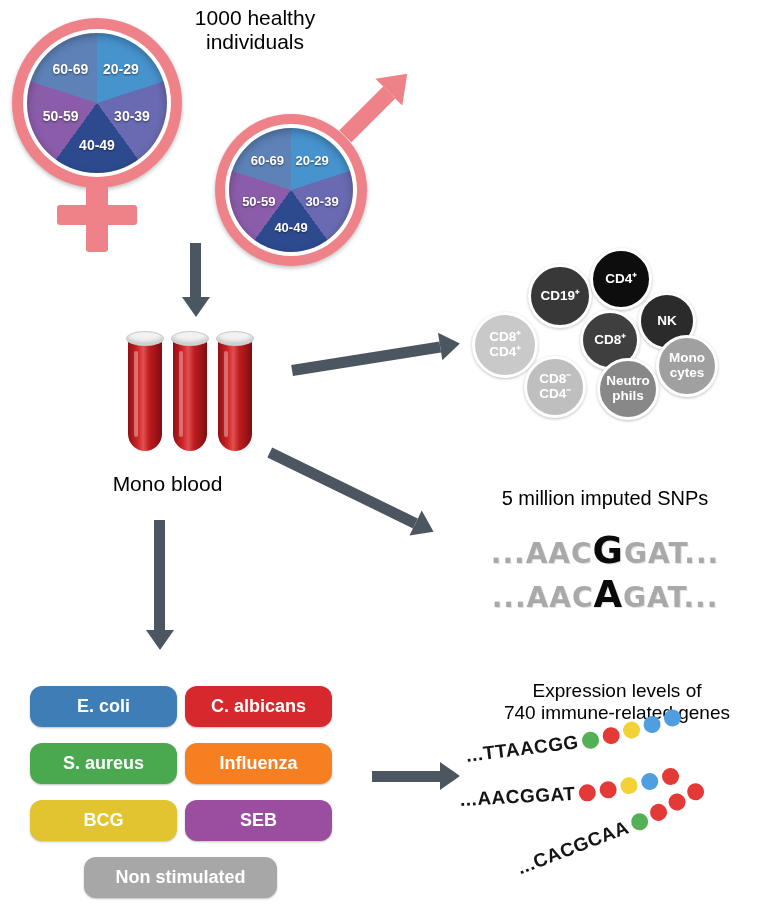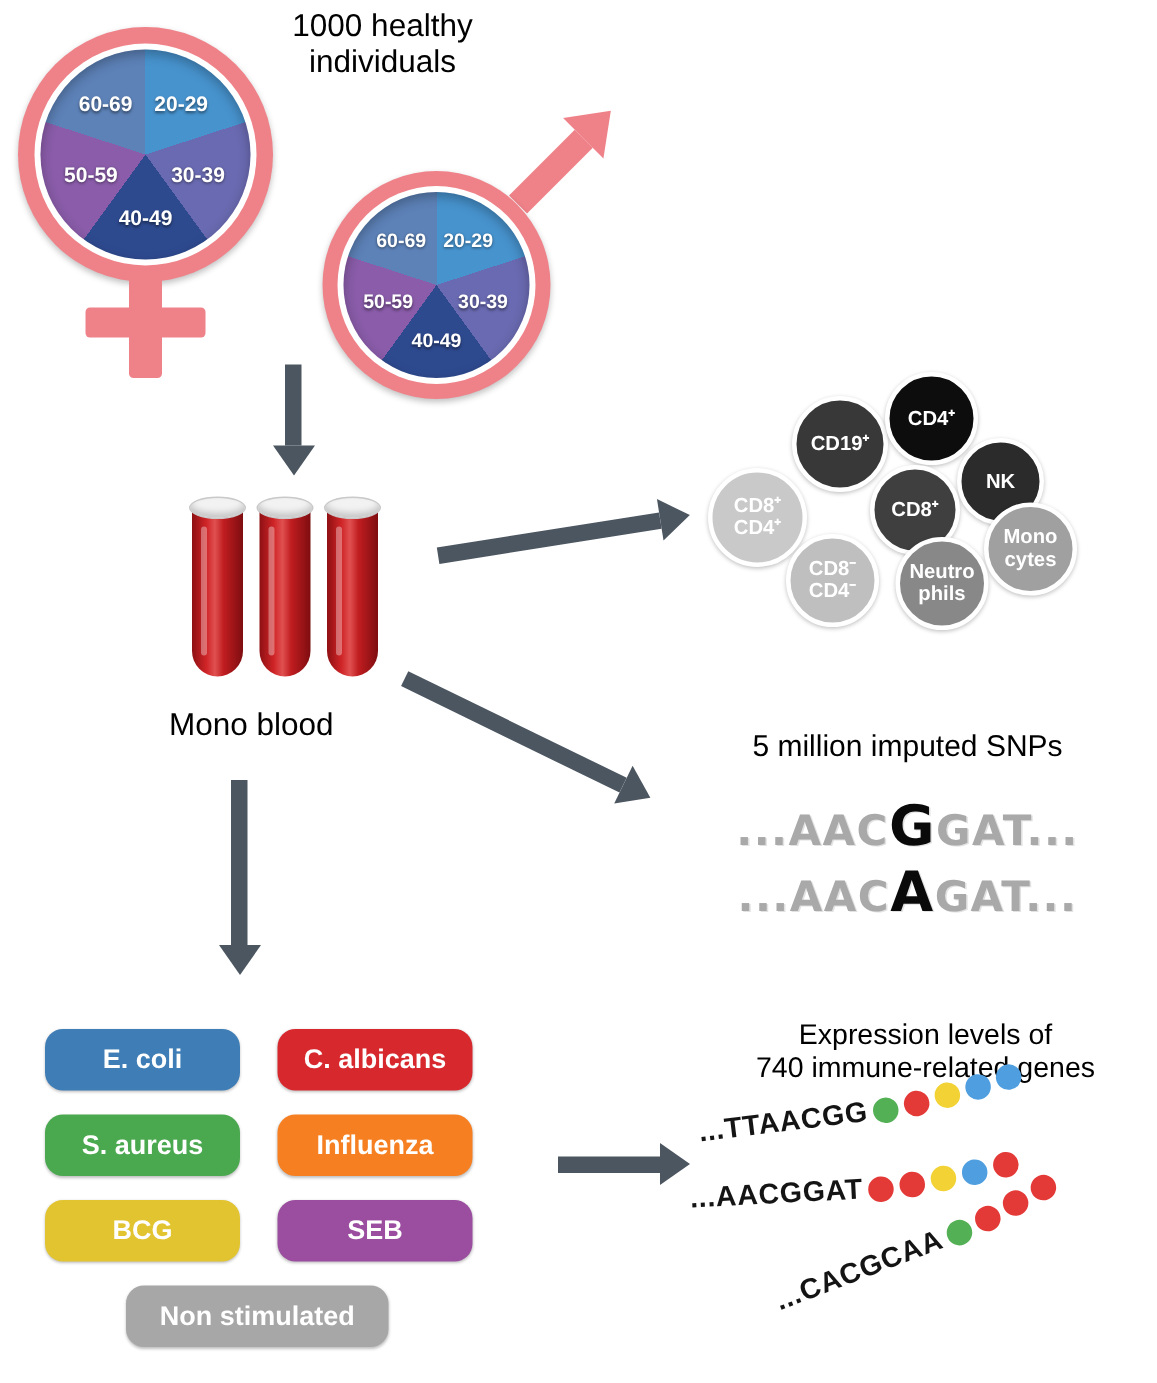--- a/index.html
+++ b/index.html
@@ -42,21 +42,21 @@
         display:flex;align-items:center;justify-content:center;color:#fff;font-weight:bold;
         font-size:13.5px;text-align:center;white-space:pre-line;line-height:1.1;
         box-shadow:0 1px 3px rgba(0,0,0,.25);}
 
   
   .snp-seq{position:absolute;font-family:"DejaVu Sans",sans-serif;font-weight:bold;font-size:28px;
            color:#a9a9a9;text-align:center;letter-spacing:1px;text-shadow:1px 1px 0 #e2e2e2;line-height:1;}
   .snp-seq .variant{color:#0a0a0a;font-size:37px;}
 
   
-  .pill{position:absolute;width:130px;height:41px;border-radius:12px;display:flex;align-items:center;
+  .pill{position:absolute;width:147px;height:41px;border-radius:12px;display:flex;align-items:center;
         justify-content:center;color:#fff;font-weight:bold;font-size:18px;
         box-shadow:0 1px 2px rgba(0,0,0,.25);white-space:nowrap;}
 
   
   .read{position:absolute;display:flex;align-items:center;transform-origin:left center;}
   .read-seq{font-weight:bold;font-size:19px;color:#141414;letter-spacing:.5px;white-space:nowrap;}
   .dot{width:17px;height:17px;border-radius:50%;margin-left:4px;flex:0 0 auto;}
   .k1{transform:translateY(-1px);} .k2{transform:translateY(-3px);} .k3{transform:translateY(-6px);}
   .k4{transform:translateY(-9px);} .k5{transform:translateY(-13px);}
 </style>
@@ -161,21 +161,21 @@
     <div class="head"></div>
   </div>
 
   <div>
     <div class="pill" style="left: 30px; top: 686px; background-color: rgb(62, 125, 181);">E. coli</div>
     <div class="pill" style="left: 185px; top: 686px; background-color: rgb(215, 40, 46);">C. albicans</div>
     <div class="pill" style="left: 30px; top: 743px; background-color: rgb(74, 168, 79);">S. aureus</div>
     <div class="pill" style="left: 185px; top: 743px; background-color: rgb(245, 127, 33);">Influenza</div>
     <div class="pill" style="left: 30px; top: 800px; background-color: rgb(226, 196, 48);">BCG</div>
     <div class="pill" style="left: 185px; top: 800px; background-color: rgb(155, 77, 159);">SEB</div>
-    <div class="pill" style="left: 84px; top: 857px; width: 175px; background-color: rgb(167, 167, 167);">Non stimulated</div>
+    <div class="pill" style="left: 84px; top: 857px; width: 193px; background-color: rgb(167, 167, 167);">Non stimulated</div>
   </div>
 
   <div class="flow-arrow" style="left:372px;top:761px;width:88px;">
     <div class="shaft"></div>
     <div class="head"></div>
   </div>
 
   <div class="heading" style="left:462px;top:680px;width:310px;font-size:19px;">Expression levels of
 740 immune-related genes</div>
 

